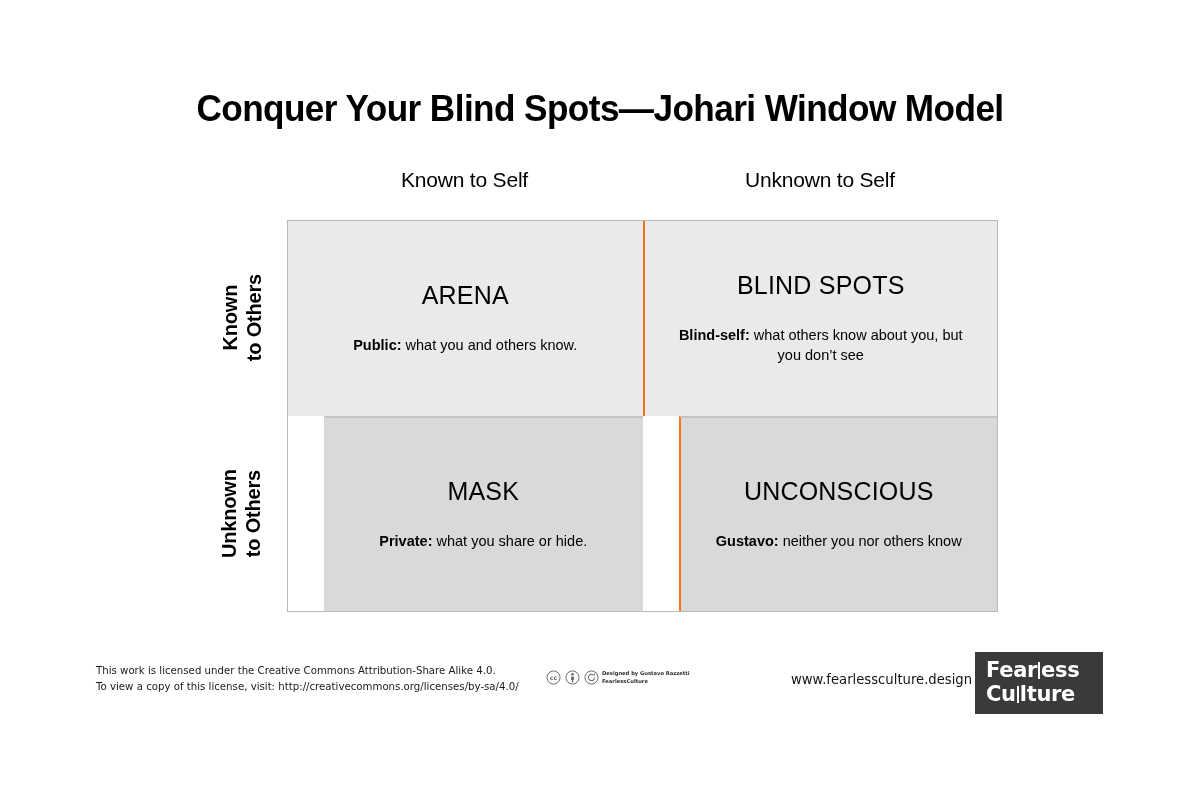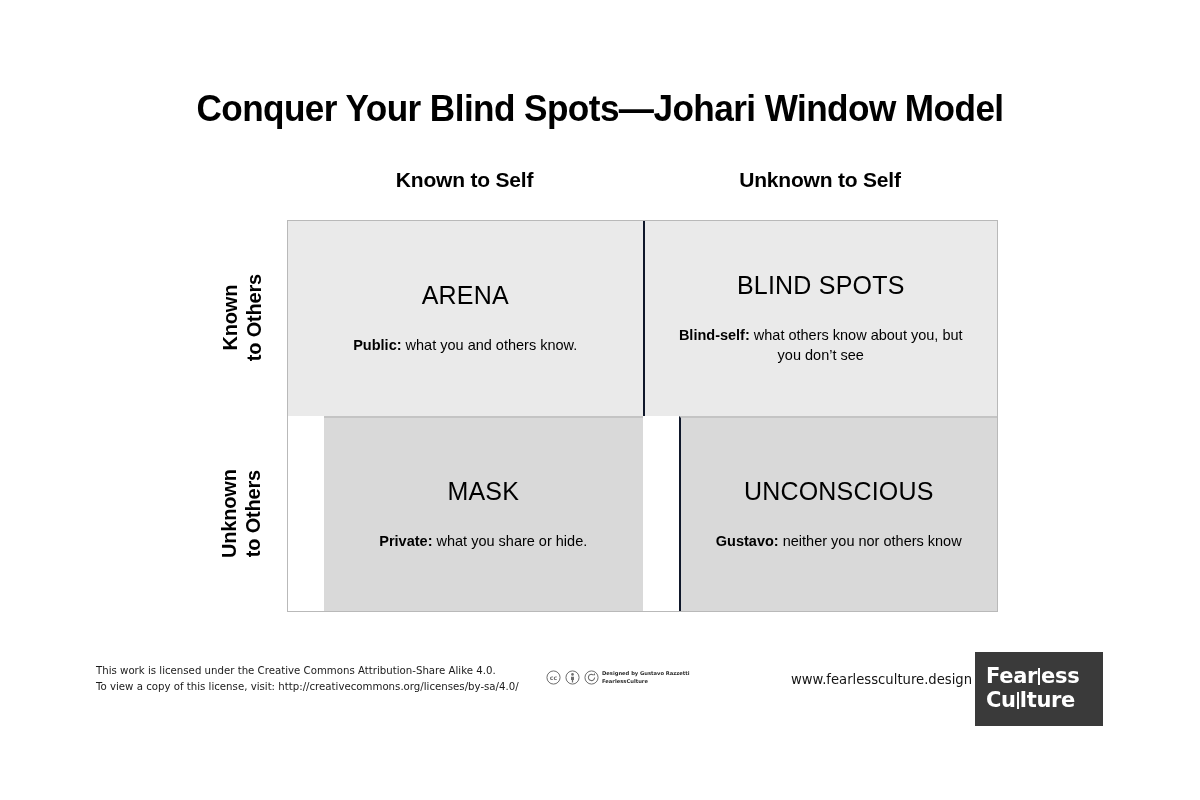--- a/index.html
+++ b/index.html
@@ -28,21 +28,21 @@
     font-size: 37px;
     letter-spacing: -0.6px;
     transform: scaleX(0.95);
     white-space: nowrap;
   }
 
   
   .col-head {
     position: absolute;
     top: 168px;
-    font-weight: bold;
+    font-weight: normal;
     font-size: 21px;
     text-align: center;
     letter-spacing: -0.2px;
   }
   .col-head.left  { left: 287px; width: 355px; }
   .col-head.right { left: 642px; width: 356px; }
 
   
   .row-head {
     position: absolute;
@@ -82,21 +82,21 @@
     position: relative;
     box-sizing: border-box;
     display: flex;
     flex-direction: column;
     align-items: center;
     justify-content: center;
     padding: 0 14px;
   }
   .cell.r1 { background: #eaeaea; }
   .cell.r2 { background: #d9d9d9; }
-  .cell.c2 { border-left: 2px solid #0f172a; }
+  .cell.c2 { border-left: 2px solid #f97316; }
   .cell.r2 { border-top: 2px solid #c4c4c4; margin-left: 36px; }
 
   .cell-title {
     font-size: 25px;
     font-weight: normal;
     letter-spacing: 0.2px;
     margin-bottom: 26px;
     text-align: right;
   }
   .cell-desc {
@@ -150,21 +150,21 @@
     font-size: 13.2px;
     color: #141414;
     white-space: nowrap;
   }
 
   .logo {
     position: absolute;
     left: 975px;
     top: 12px;
     width: 128px;
-    height: 74px;
+    height: 62px;
     background: #3a3a3a;
     color: #ffffff;
     display: flex;
     flex-direction: column;
     justify-content: center;
     padding-left: 11px;
     box-sizing: border-box;
     font-family: "DejaVu Sans", sans-serif;
     font-weight: bold;
     font-size: 21px;

